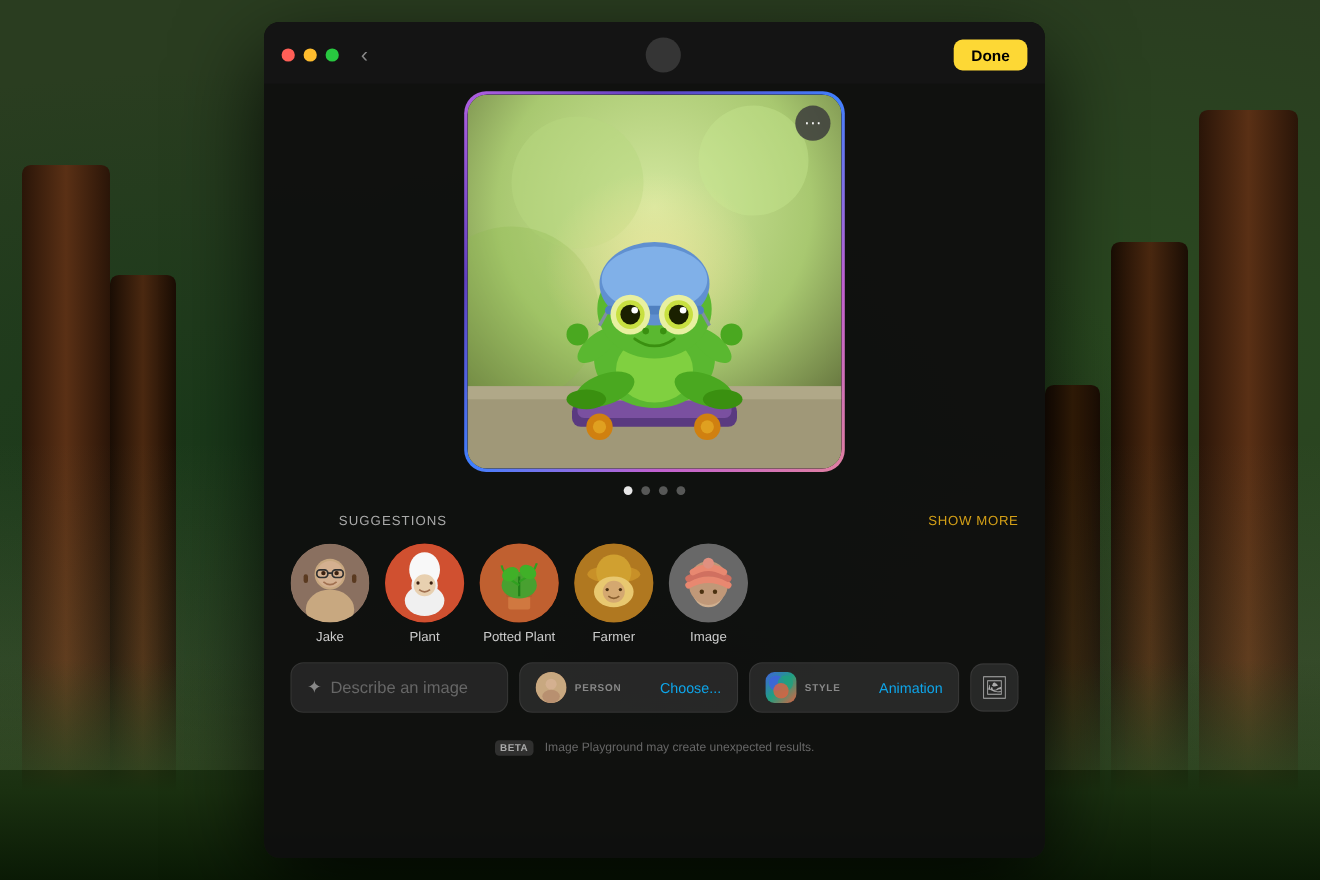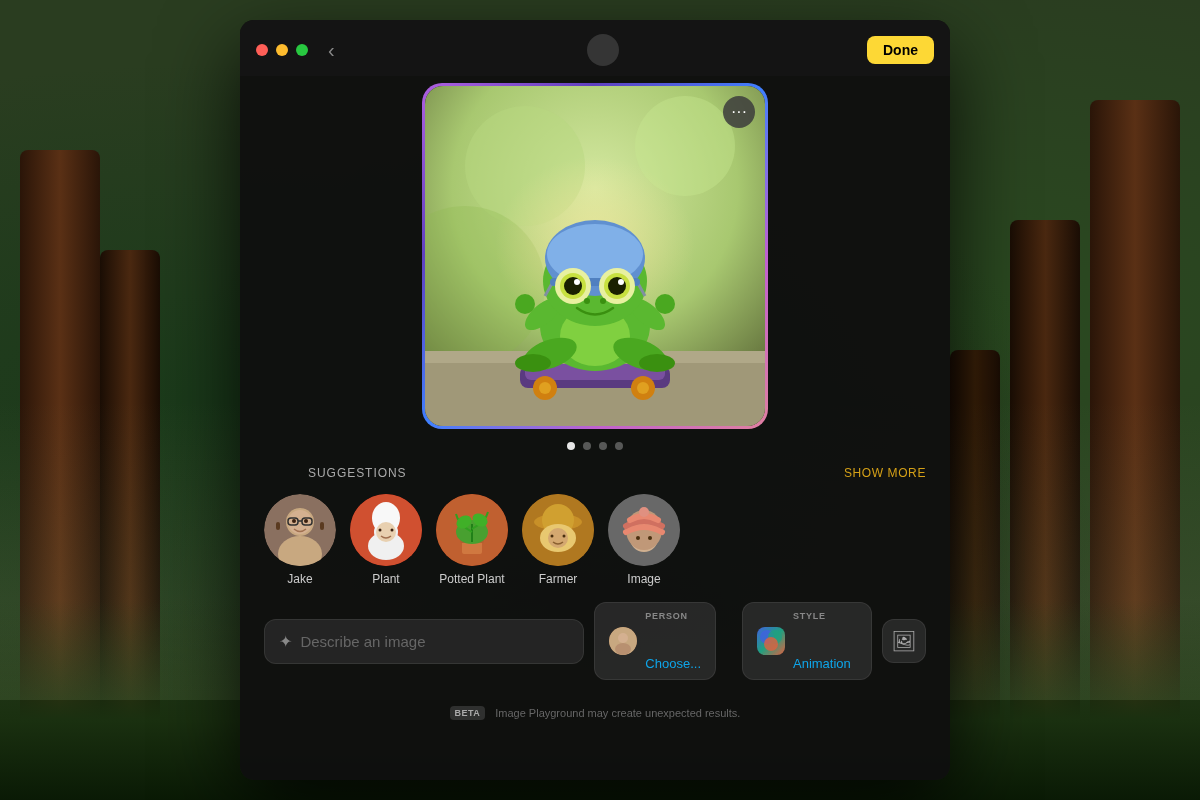--- a/index.html
+++ b/index.html
@@ -312,22 +312,22 @@
       background: radial-gradient(circle, #c8a880, #8a6040);
       display: flex;
       align-items: center;
       justify-content: center;
       font-size: 14px;
       overflow: hidden;
     }
 
     .btn-label-group {
       display: flex;
-      flex-direction: column;
-      align-items: flex-start;
+      flex-direction: row;
+      align-items: center;
       gap: 35px;
     }
 
     .btn-category {
       color: #888;
       font-size: 9px;
       font-weight: 600;
       letter-spacing: 0.08em;
       text-transform: uppercase;
     }
@@ -341,21 +341,20 @@
     .style-btn {
       background: rgba(50, 50, 50, 0.7);
       border: 1px solid rgba(80, 80, 80, 0.4);
       border-radius: 12px;
       padding: 8px 14px;
       display: flex;
       align-items: center;
       gap: 8px;
       cursor: pointer;
       min-width: 130px;
-      margin-left: 16px;
     }
 
     .style-icon {
       width: 28px;
       height: 28px;
       border-radius: 8px;
       background: linear-gradient(135deg, #4060e0, #20a080, #e06040);
       display: flex;
       align-items: center;
       justify-content: center;

